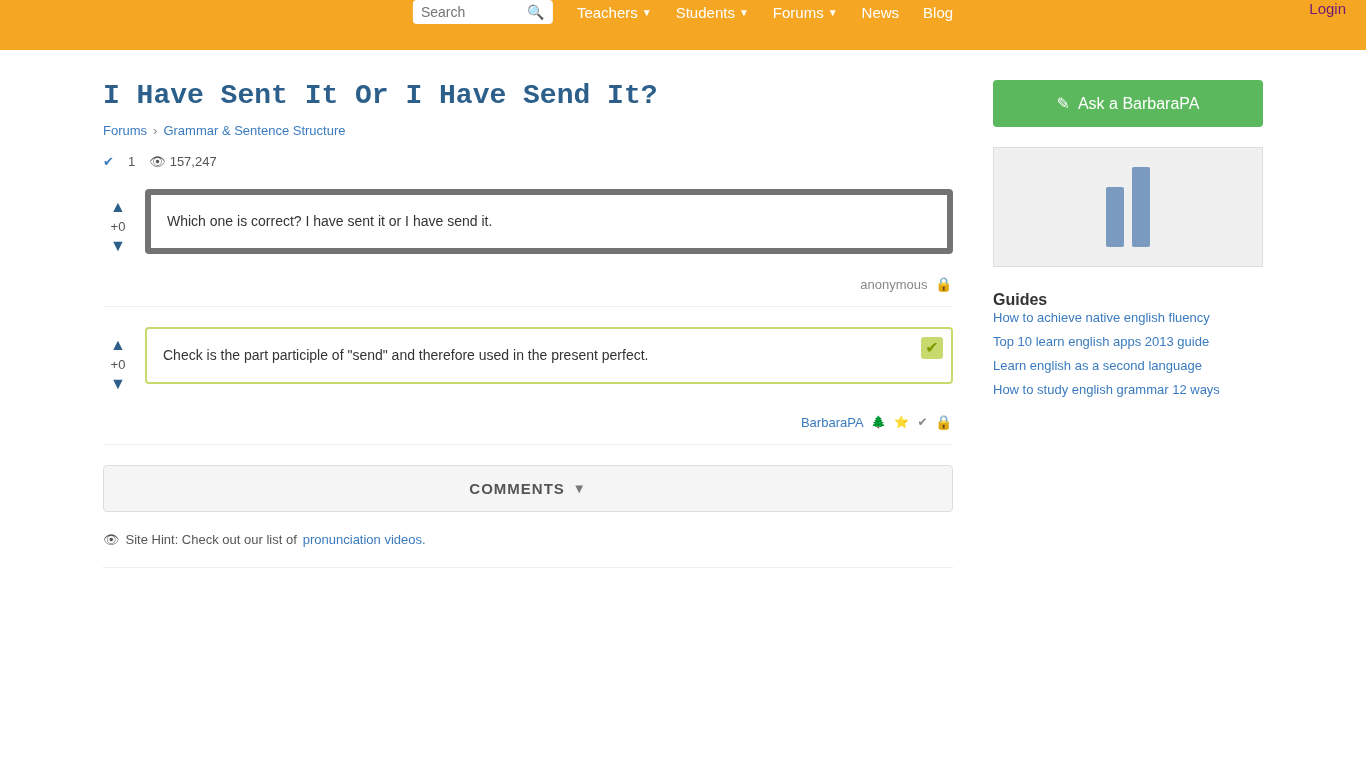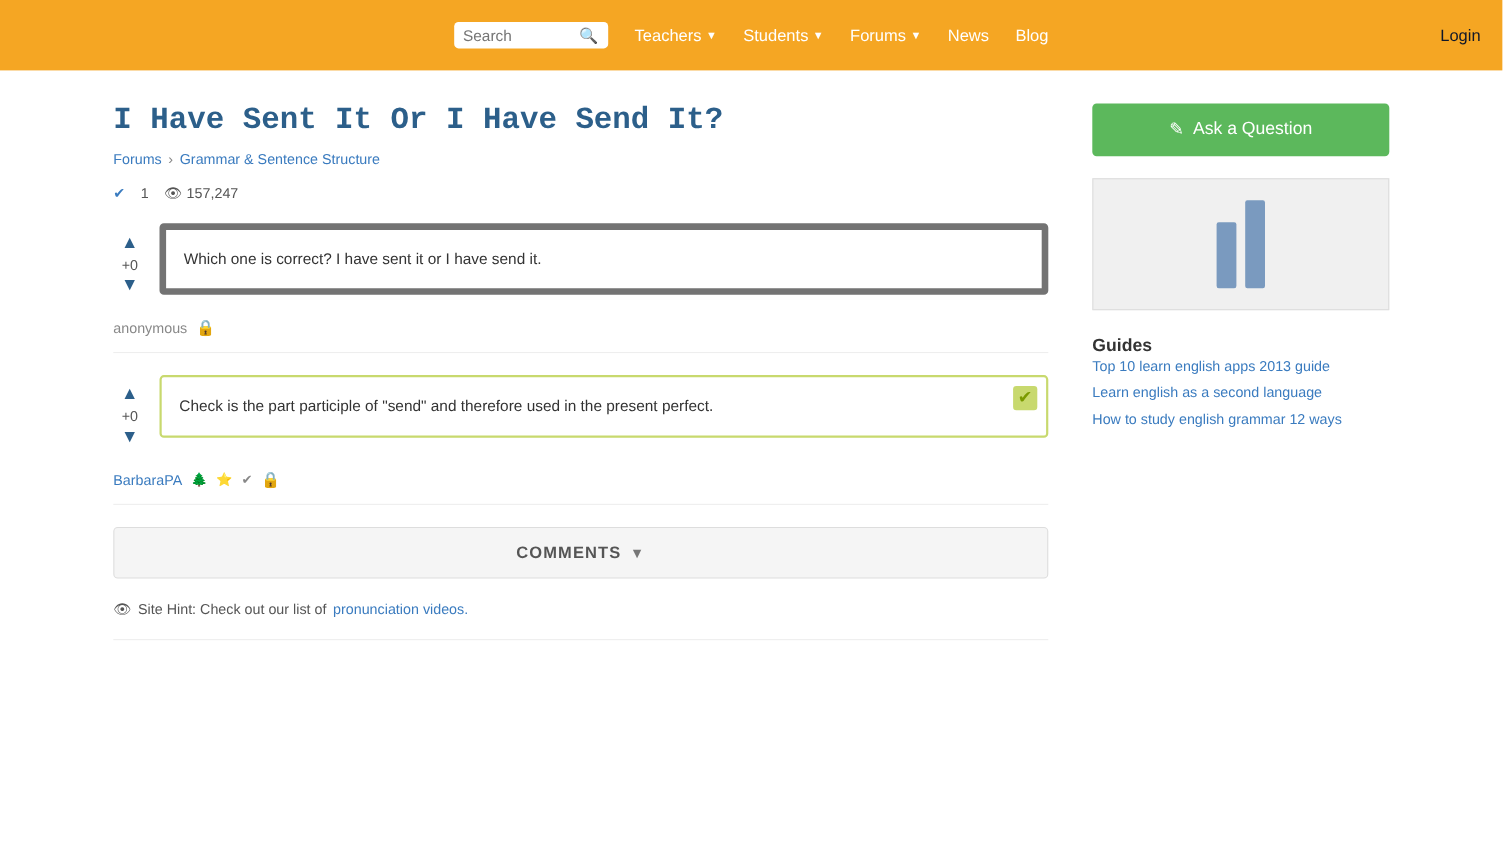--- a/index.html
+++ b/index.html
@@ -1,24 +1,23 @@
 <!DOCTYPE html>
 <html><head>
   <meta charset="utf-8">
   <style>
     * { box-sizing: border-box; margin: 0; padding: 0; }
     body { font-family: Arial, sans-serif; background: #fff; color: #333; font-size: 14px; }
 
     
     .navbar {
       background: #f5a623;
-      height: 64px;
-      display: flex;
-      align-items: center;
-      padding: 12px 20px;
+      height: 50px;
+      display: flex;
+      padding: 0 20px;
       position: relative;
     }
     .navbar-center {
       display: flex;
       align-items: center;
       gap: 24px;
       position: absolute;
       left: 50%;
       transform: translateX(-50%);
     }
@@ -49,21 +48,21 @@
       font-weight: 500;
       display: flex;
       align-items: center;
       gap: 4px;
     }
     .nav-arrow {
       font-size: 10px;
     }
     .navbar-right {
       margin-left: auto;
-      color: #0f172a;
+      color: #701a75;
       font-size: 15px;
       cursor: pointer;
     }
 
     
     .main-container {
       display: flex;
       max-width: 1200px;
       margin: 0 auto;
       padding: 30px 20px 20px 20px;
@@ -161,20 +160,21 @@
       background: #c8d96e;
       border-radius: 3px;
       width: 22px;
       height: 22px;
       display: flex;
       align-items: center;
       justify-content: center;
     }
     .post-footer {
       display: flex;
+      justify-content: flex-end;
       align-items: center;
       gap: 8px;
       padding: 6px 0;
       font-size: 13px;
       color: #888;
     }
     .post-footer .author {
       color: #3a7bbf;
       text-decoration: none;
     }
@@ -378,33 +378,36 @@
       <a href="#">pronunciation videos.</a>
     </div>
 
     <hr class="divider">
 
   </div>
 
   <div class="sidebar">
     <button class="ask-btn">
       <span>✎</span>
-      <span>Ask a Question</span>
+      <span>Ask a BarbaraPA</span>
     </button>
 
     <div class="ad-placeholder">
       <div class="ad-bars">
         <div class="ad-bar" style="height:60px;"></div>
         <div class="ad-bar" style="height:80px;"></div>
       </div>
     </div>
 
     <div class="guides-section">
       <h3>Guides</h3>
       <ul>
+        <li>
+          <a href="#">How to achieve native english fluency</a>
+        </li>
         <li>
           <a href="#">Top 10 learn english apps 2013 guide</a>
         </li>
         <li>
           <a href="#">Learn english as a second language</a>
         </li>
         <li>
           <a href="#">How to study english grammar 12 ways</a>
         </li>
       </ul>

